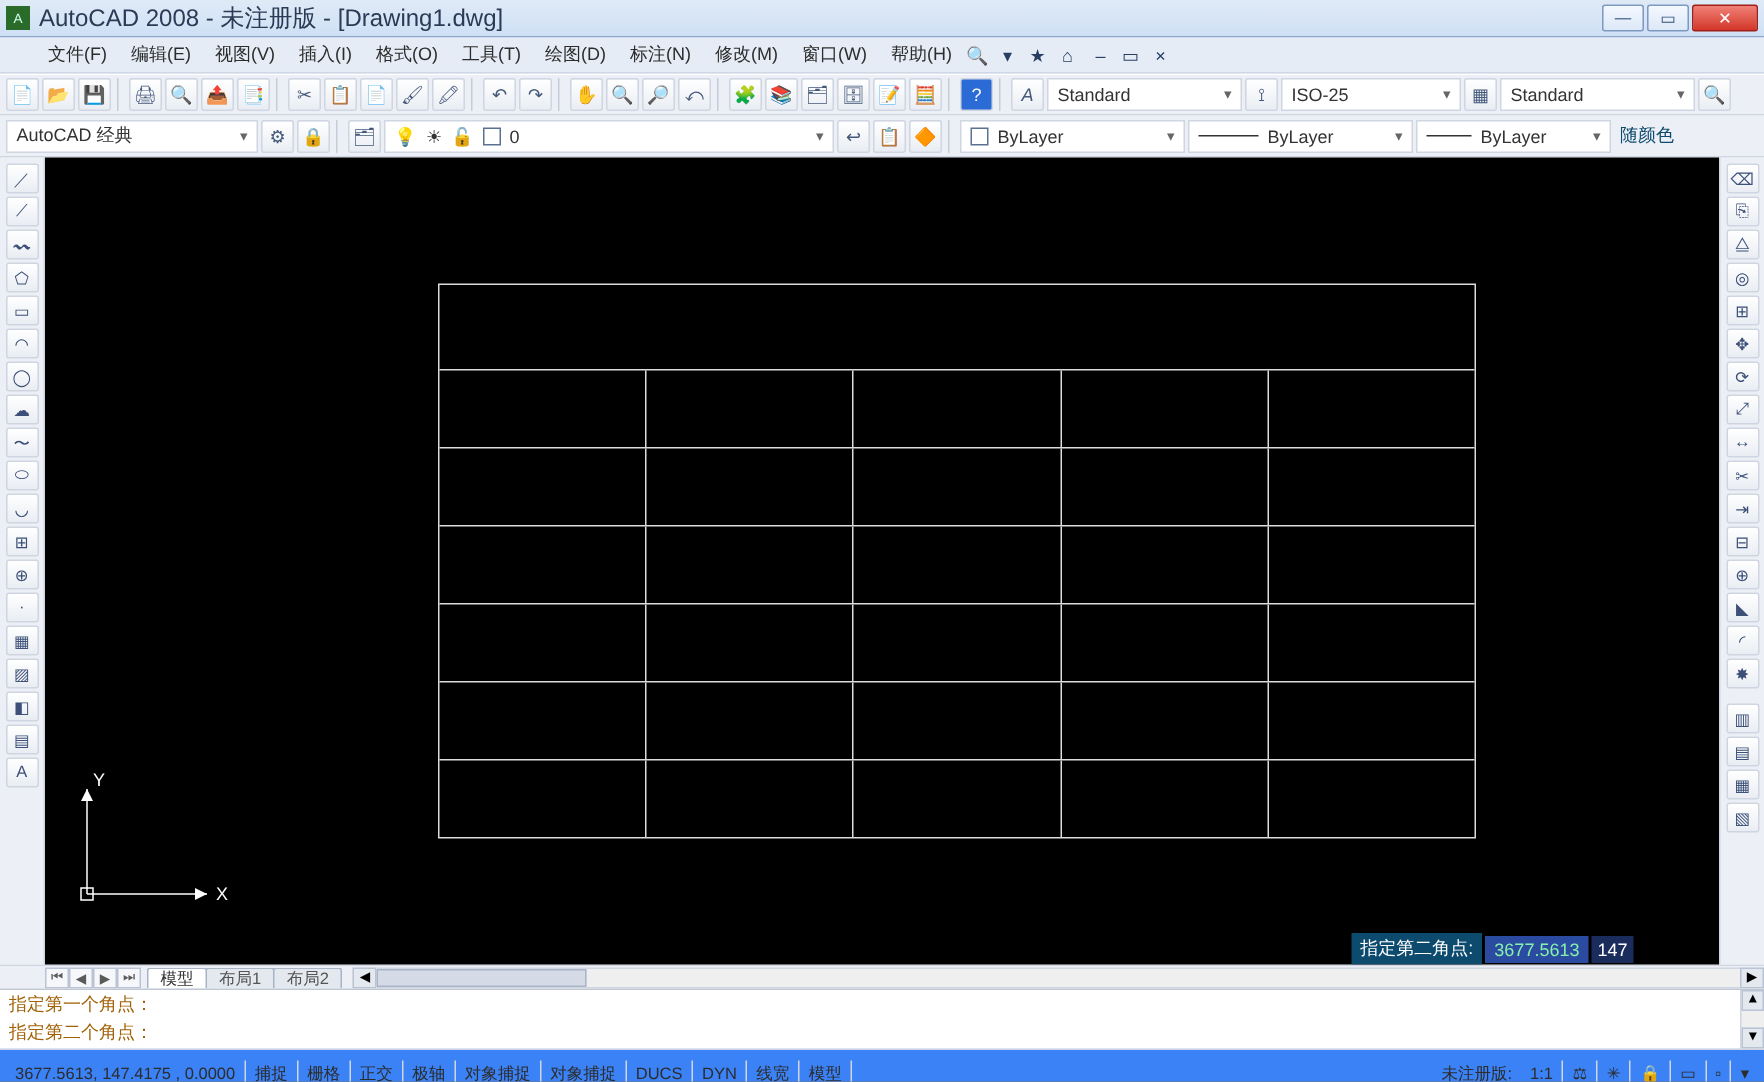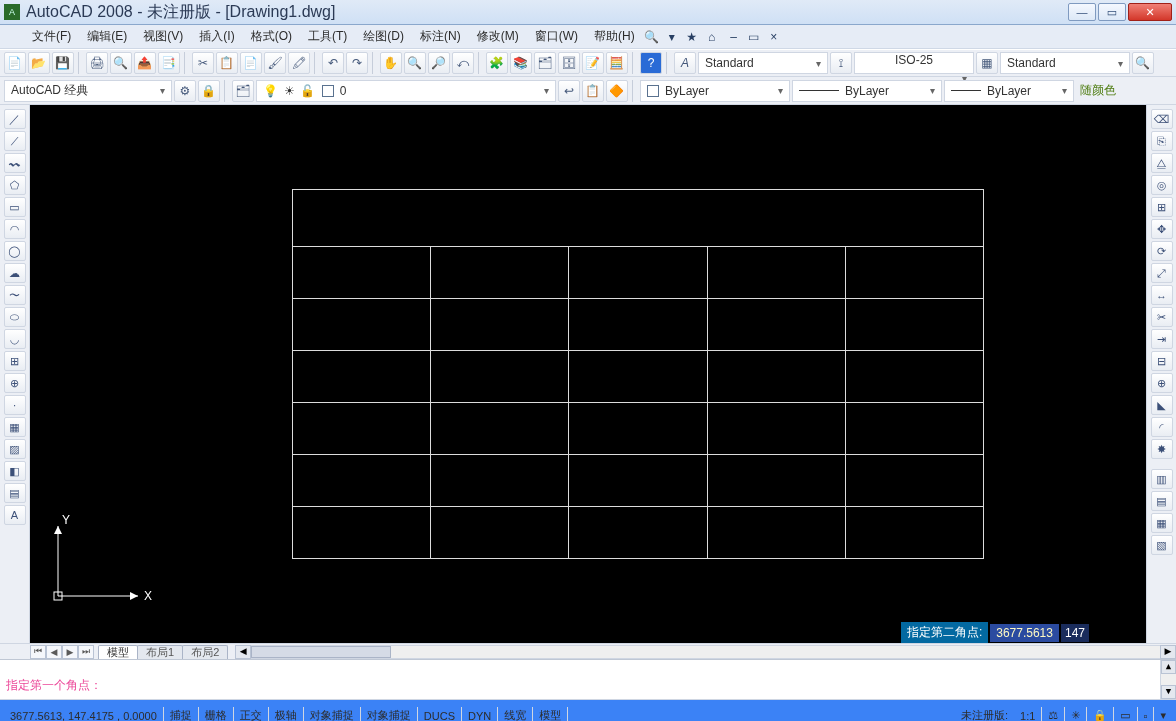--- a/index.html
+++ b/index.html
@@ -39,37 +39,37 @@
 .grid-table { position:absolute; left:262px; top:84px; width:692px; height:370px; border:1px solid #dcdcdc; }
 .grid-table .row { border-top:1px solid #dcdcdc; display:flex; }
 .grid-table .row:first-child { border-top:none; }
 .grid-table .cell { border-left:1px solid #dcdcdc; flex:1; }
 .grid-table .cell:first-child { border-left:none; }
 .grid-table .row.header { height:56px; }
 .grid-table .row.header .cell { border-left:none; }
 .grid-table .row.body { height:52px; }
 
 .corner-input { position:absolute; right:57px; bottom:0px; display:flex; align-items:center; gap:2px; }
-.corner-input .lbl { background:#0369a1; color:#fff; padding:2px 6px; font-size:12px; }
-.corner-input .val { background:#2b4ba0; color:#fef9c3; padding:2px 6px; font-size:12px; }
+.corner-input .lbl { background:#0c4a6e; color:#fff; padding:2px 6px; font-size:12px; }
+.corner-input .val { background:#2b4ba0; color:#86efac; padding:2px 6px; font-size:12px; }
 .corner-input .ext { background:#1a2c5c; color:#fff; padding:2px 4px; font-size:12px; }
 
 .tabs-row { height:16px; background:#eceff5; border-top:1px solid #cfd6e2; display:flex; align-items:center; font-size:11px; padding-left:30px; }
 .tabnav { display:flex; gap:0; }
 .tabnav .nbtn { width:16px; height:14px; border:1px solid #b9c3d4; background:#f5f7fb; display:flex; align-items:center; justify-content:center; cursor:pointer; font-size:9px; color:#5a5a5a;}
 .dtabs { display:flex; margin-left:4px; }
 .dtab { padding:0 8px; height:14px; border:1px solid #aab4c7; border-bottom:none; background:#fff; display:flex; align-items:center; cursor:pointer; color:#333; border-top-left-radius:2px; border-top-right-radius:2px; margin-right:-1px;}
 .dtab.inactive { background:#e4e8ef; color:#555; }
 .hscroll { flex:1; margin-left:8px; display:flex; align-items:center; }
 .hscroll .left,.hscroll .right { width:16px; height:14px; background:#e4e8ef; border:1px solid #b9c3d4; text-align:center; font-size:9px; cursor:pointer; }
 .hscroll .track { flex:1; height:14px; background:#efefef; border-top:1px solid #cfd6e2; border-bottom:1px solid #cfd6e2; position:relative; }
 .hscroll .thumb { position:absolute; left:0; top:0; height:12px; width:140px; background:#d5dbe6; border:1px solid #aab4c7; }
 
 .cmdarea { height:40px; background:#fff; border-top:1px solid #bfc7d4; display:flex; flex-direction:column; font-family: SimSun, monospace; font-size:12px; position:relative; }
-.cmdarea .line { padding:1px 6px; color:#ec4899;margin-top:16px; }
+.cmdarea .line { padding:1px 6px; color:#a16207; }
 .cmdarea .vscroll { position:absolute; right:0; top:0; width:16px; height:100%; background:#efefef; border-left:1px solid #cfd6e2; display:flex; flex-direction:column; }
 .cmdarea .vscroll .vb { height:14px; border:1px solid #b9c3d4; background:#e4e8ef; font-size:9px; text-align:center; cursor:pointer;}
 .cmdarea .vscroll .vt { flex:1; }
 
 .statusbar { height:32px; background:#3b82f6; border-top:1px solid #cfd6e2; display:flex; align-items:center; font-size:11px; padding:0 4px; gap:0; }
 .statusbar .coord { padding:0 6px; color:#2c2c2c; border-right:1px solid #cfd6e2; height:18px; display:flex; align-items:center; }
 .stbtn { padding:0 6px; height:18px; display:flex; align-items:center; border-right:1px solid #cfd6e2; cursor:pointer; color:#2c2c2c; }
 .statusbar .spacer { flex:1; }
 
 .icon-square { width:12px; height:12px; border:1px solid #5a728f; }
@@ -147,21 +147,21 @@
   <div class="tbtn" style="color:#fff;background:#2a6bd6;">?</div>
   <div class="tsep"></div>
   <div class="tbtn">
       <i>A</i>
     </div>
   <div class="tcombo" style="width:130px;">
       <span>Standard</span>
       <span class="dd">▾</span>
     </div>
   <div class="tbtn">⟟</div>
-  <div class="tcombo" style="width:120px;flex-direction:column;">
+  <div class="tcombo" style="width:120px;">
       <span>ISO-25</span>
       <span class="dd">▾</span>
     </div>
   <div class="tbtn">▦</div>
   <div class="tcombo" style="width:130px;">
       <span>Standard</span>
       <span class="dd">▾</span>
     </div>
   <div class="tbtn">🔍</div>
 </div>
@@ -195,21 +195,21 @@
   <div class="tcombo" style="width:150px;">
     <span style="width:40px;border-top:1px solid #333;"></span>
     <span>ByLayer</span>
       <span class="dd">▾</span>
   </div>
   <div class="tcombo" style="width:130px;">
     <span style="width:30px;border-top:1px solid #333;"></span>
     <span>ByLayer</span>
       <span class="dd">▾</span>
   </div>
-  <div style="padding:0 4px;color:#4d7c0f;">随颜色</div>
+  <div style="padding:0 4px;color:#0c4a6e;">随颜色</div>
 </div>
 
 <div class="central">
   <div class="ltool">
     <div class="sbt">／</div>
     <div class="sbt">⟋</div>
     <div class="sbt">〰</div>
     <div class="sbt">⬠</div>
     <div class="sbt">▭</div>
     <div class="sbt">◠</div>
@@ -343,20 +343,21 @@
     <div class="left">◀</div>
     <div class="track">
         <div class="thumb"></div>
       </div>
     <div class="right">▶</div>
   </div>
 </div>
 
 <div class="cmdarea">
   <div class="line">指定第一个角点：</div>
+  <div class="line">指定第二个角点：</div>
   <div class="vscroll">
     <div class="vb">▲</div>
     <div class="vt"></div>
     <div class="vb">▼</div>
   </div>
 </div>
 
 <div class="statusbar">
   <div class="coord">3677.5613, 147.4175 , 0.0000</div>
   <div class="stbtn">捕捉</div>

